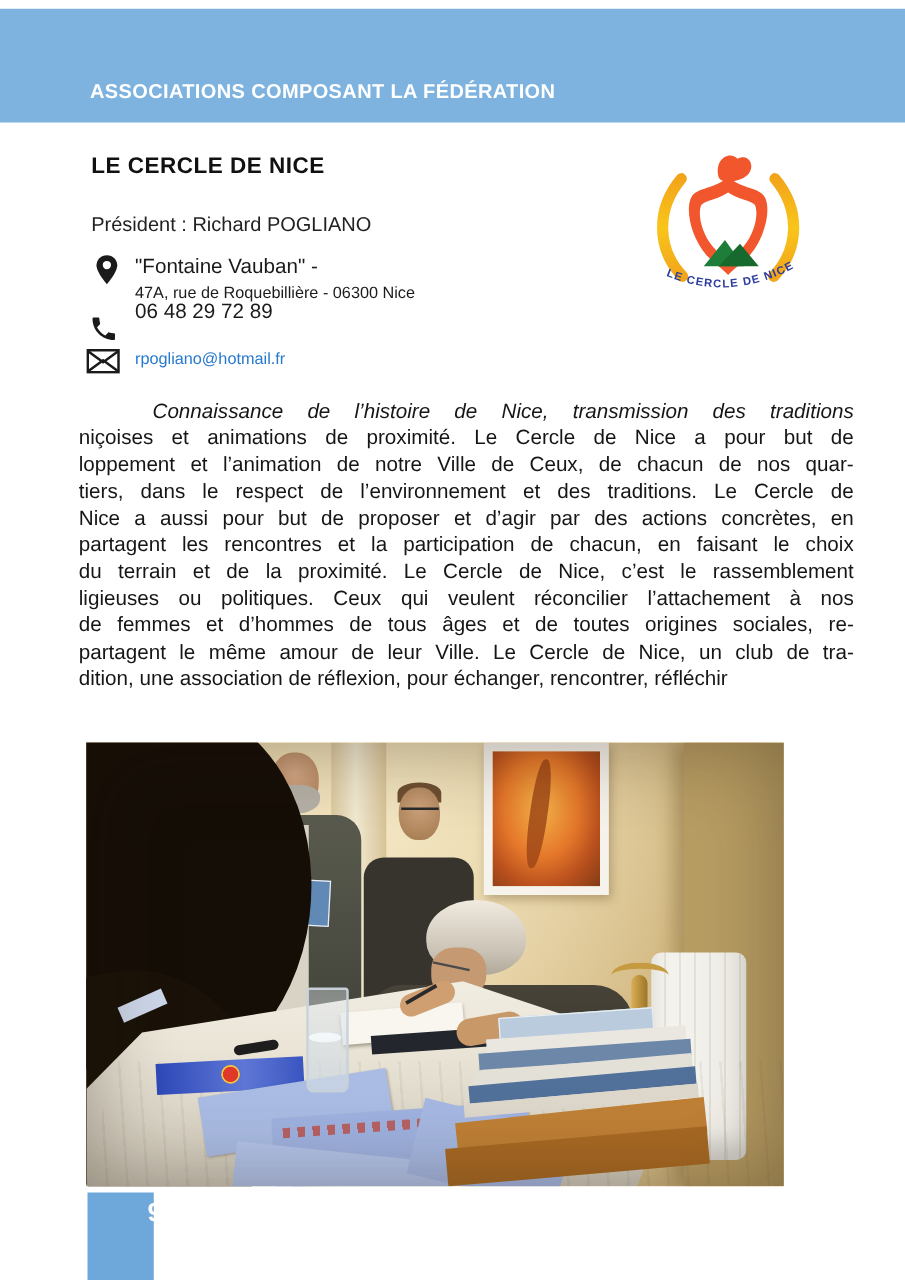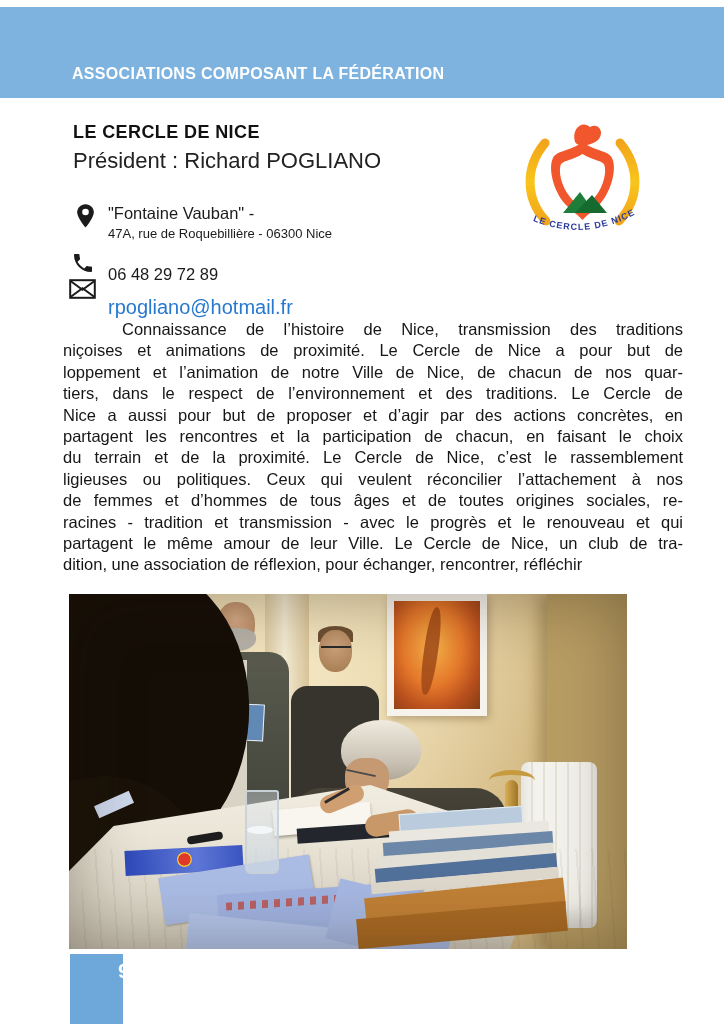--- a/index.html
+++ b/index.html
@@ -19,45 +19,45 @@
     margin:0;padding:0 0 12px 72px;
     font-size:16px;line-height:24px;font-weight:bold;color:#ffffff;
     letter-spacing:.3px;white-space:nowrap;
   }
   
   .assoc-title{
     position:absolute;left:73px;top:122px;margin:0;
     font-size:18px;font-weight:bold;letter-spacing:.4px;color:#111;
   }
   .president{
-    position:absolute;left:73px;top:148px;font-size:22px;color:#222;
+    position:absolute;left:73px;top:172px;font-size:16px;color:#222;
   }
   
   .c-icon{position:absolute;}
   .pin-icon{left:76px;top:203px;width:19px;height:26px;}
   .phone-icon{left:71px;top:251px;width:24px;height:24px;}
   .mail-icon{left:69px;top:279px;width:27px;height:20px;}
   .addr1{position:absolute;left:108px;top:204px;font-size:16.5px;}
   .addr2{position:absolute;left:108px;top:226px;font-size:13px;}
-  .phone{position:absolute;left:108px;top:265px;font-size:16.5px;}
-  .email{position:absolute;left:108px;top:296px;font-size:20px;
+  .phone{position:absolute;left:108px;top:240px;font-size:16.5px;}
+  .email{position:absolute;left:108px;top:279px;font-size:13px;
          color:var(--link-blue,#2679cf);text-decoration:none;cursor:pointer;}
   
   .logo{position:absolute;left:515px;top:116px;width:135px;height:135px;}
   
   .paragraph{
     position:absolute;left:63px;top:319px;width:620px;
     font-size:16.5px;color:#161616;
   }
   .para-line{
     height:21.4px;line-height:21.4px;overflow:hidden;
     text-align:justify;text-align-last:justify;-moz-text-align-last:justify;
     white-space:normal;
   }
-  .para-line.first{padding-left:59px;}
+  .para-line.first{padding-left:59px;font-style:italic;}
   .para-line.last{text-align-last:left;-moz-text-align-last:left;}
   
   .photo{
     position:absolute;left:69px;top:594px;width:558px;height:355px;
     margin:0;overflow:hidden;background:#d9c696;
   }
   .photo *{position:absolute;}
   .ph-wall{inset:0;background:
      radial-gradient(ellipse at 42% 18%, #f3e6c2 0%, rgba(243,230,194,0) 55%),
      linear-gradient(100deg,#e9d6a8 0%,#e2cc9c 55%,#c9ad74 100%);}
@@ -225,28 +225,27 @@
     <polygon points="60,97 77,79 92,97" fill="#176a2e"></polygon>
     <text font-size="9" font-weight="bold" letter-spacing="1" style="fill:var(--logo-text-blue,#2b3c9e)" font-family="Liberation Sans, sans-serif">
       <textPath href="#cap" startOffset="4">LE CERCLE DE NICE</textPath>
     </text>
   </svg>
 </div>
 
 <div class="paragraph">
     <div class="para-line first">Connaissance de l’histoire de Nice, transmission des traditions</div>
     <div class="para-line">niçoises et animations de proximité. Le Cercle de Nice a pour but de</div>
-    <div class="para-line">loppement et l’animation de notre Ville de Nice, de chacun de nos quar-</div>
+    <div class="para-line">loppement et l’animation de notre Ville de Ceux, de chacun de nos quar-</div>
     <div class="para-line">tiers, dans le respect de l’environnement et des traditions. Le Cercle de</div>
     <div class="para-line">Nice a aussi pour but de proposer et d’agir par des actions concrètes, en</div>
     <div class="para-line">partagent les rencontres et la participation de chacun, en faisant le choix</div>
     <div class="para-line">du terrain et de la proximité. Le Cercle de Nice, c’est le rassemblement</div>
     <div class="para-line">ligieuses ou politiques. Ceux qui veulent réconcilier l’attachement à nos</div>
     <div class="para-line">de femmes et d’hommes de tous âges et de toutes origines sociales, re-</div>
-    <div class="para-line">racines - tradition et transmission - avec le progrès et le renouveau et qui</div>
     <div class="para-line">partagent le même amour de leur Ville. Le Cercle de Nice, un club de tra-</div>
     <div class="para-line last">dition, une association de réflexion, pour échanger, rencontrer, réfléchir</div>
   </div>
 
 <figure class="photo">
   <div class="ph-wall"></div>
   <div class="ph-wall-right"></div>
   <div class="ph-curtain"></div>
   <div class="ph-painting">
     <div class="ph-paint-streak"></div>

